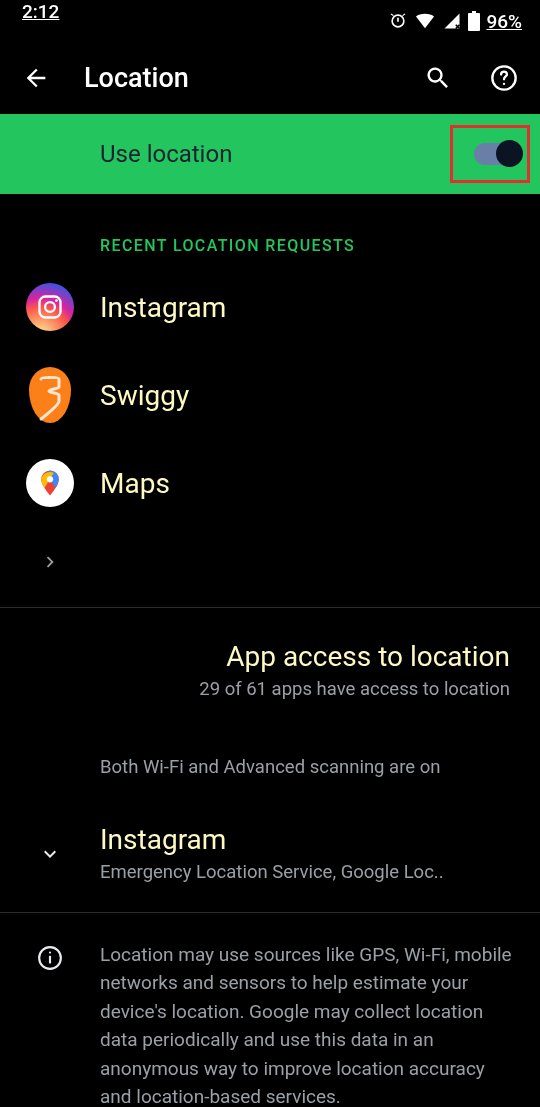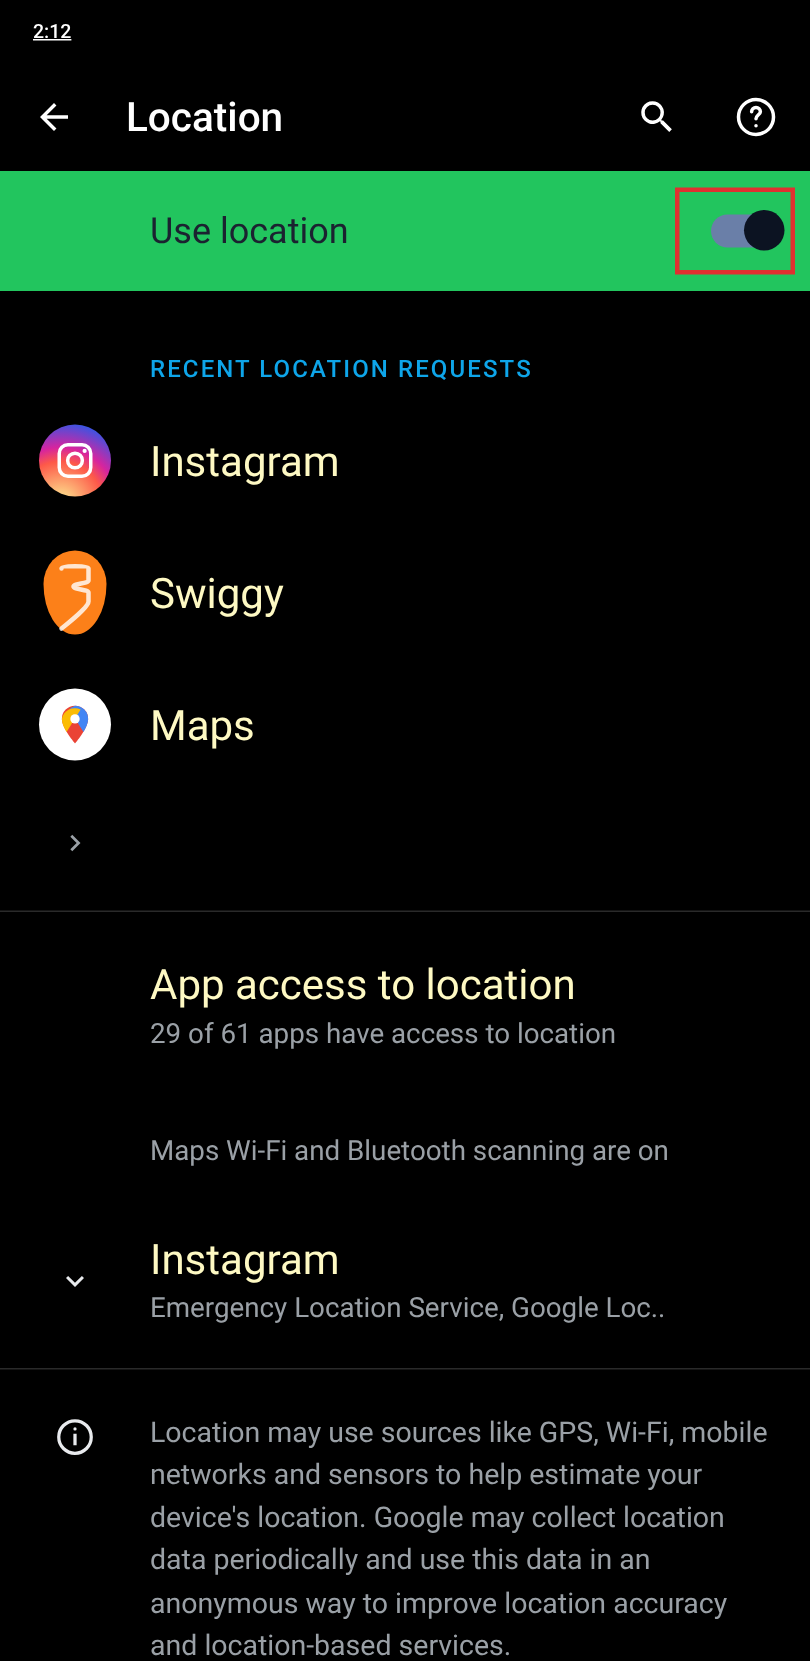--- a/index.html
+++ b/index.html
@@ -9,23 +9,22 @@
     background: #000;
     font-family: Roboto, 'Segoe UI', Arial, sans-serif;
     color: #fff;
     overflow: hidden;
     position: relative;
   }
   .status-bar {
     height: 42px;
     display: flex;
     justify-content: space-between;
-    align-items: center;
     padding: 0 18px 0 22px;
-    font-size: 13px;
+    font-size: 19px;
     font-weight: 500;
     text-decoration: underline;
   }
   .status-right { display: flex; align-items: center; gap: 6px; }
   .status-right svg { display: block; }
 
   .app-bar {
     height: 72px;
     display: flex;
     align-items: center;
@@ -71,21 +70,21 @@
   .switch .thumb {
     width: 27px; height: 27px;
     background: #0c1322;
     border-radius: 50%;
     position: absolute;
     right: -3px;
     top: -3px;
   }
 
   .section-header {
-    color: #0ea5e9;
+    color: #22c55e;
     font-size: 16px;
     letter-spacing: 1.4px;
     font-weight: 500;
     padding: 42px 0 10px 100px;
   }
 
   .list-item {
     display: flex;
     align-items: center;
     padding: 18px 20px 18px 0;
@@ -128,20 +127,37 @@
     font-size: 19px;
     line-height: 1.5;
     color: #9aa0a6;
   }
 </style>
 </head>
 <body>
 
 <div class="status-bar">
   <span>2:12</span>
+  <div class="status-right">
+    <svg width="20" height="20" viewBox="0 0 24 24" fill="#fff">
+        <path d="M12 4a8 8 0 108 8 8 8 0 00-8-8zm0 14a6 6 0 116-6 6 6 0 01-6 6zM11 8h2v5h-2zM4 3l3 2-1 1-3-2zM20 3l-3 2 1 1 3-2z"></path>
+      </svg>
+    <svg width="22" height="18" viewBox="0 0 24 20" fill="#fff">
+        <path d="M12 18l10-13C18 1 6 1 2 5z"></path>
+      </svg>
+    <svg width="20" height="18" viewBox="0 0 24 24" fill="#fff">
+        <path d="M2 22h20V2z"></path>
+        <path d="M17 17l5 5M22 17l-5 5" stroke="#000" stroke-width="2"></path>
+      </svg>
+    <svg width="12" height="20" viewBox="0 0 12 20" fill="#fff">
+        <rect x="0" y="2" width="12" height="18" rx="1"></rect>
+        <rect x="4" y="0" width="4" height="3"></rect>
+      </svg>
+    <span>96%</span>
+  </div>
 </div>
 
 <div class="app-bar">
   <div class="icon-btn">
     <svg width="28" height="28" viewBox="0 0 24 24" fill="#fff">
         <path d="M20 11H7.8l5.6-5.6L12 4l-8 8 8 8 1.4-1.4L7.8 13H20z"></path>
       </svg>
   </div>
   <div class="title">Location</div>
   <div class="icon-btn">
@@ -215,32 +231,32 @@
 <div class="list-item">
   <div class="leading">
     <svg width="22" height="22" viewBox="0 0 24 24" fill="#9aa0a6">
         <path d="M8.6 16.6L13.2 12 8.6 7.4 10 6l6 6-6 6z"></path>
       </svg>
   </div>
 </div>
 
 <div class="divider"></div>
 
+<div class="list-item" style="padding-top:24px;padding-bottom:24px;text-align:right;">
+  <div class="leading"></div>
+  <div class="body">
+    <div class="text-main">App access to location</div>
+    <div class="text-sub">29 of 61 apps have access to location</div>
+  </div>
+</div>
+
 <div class="list-item" style="padding-top:24px;padding-bottom:24px;">
   <div class="leading"></div>
   <div class="body">
-    <div class="text-main">App access to location</div>
-    <div class="text-sub">29 of 61 apps have access to location</div>
-  </div>
-</div>
-
-<div class="list-item" style="padding-top:24px;padding-bottom:24px;">
-  <div class="leading"></div>
-  <div class="body">
-    <div class="text-sub">Maps Wi-Fi and Bluetooth scanning are on</div>
+    <div class="text-sub">Both Wi-Fi and Advanced scanning are on</div>
   </div>
 </div>
 
 <div class="list-item" style="padding-top:18px;padding-bottom:18px;">
   <div class="leading">
     <svg width="24" height="24" viewBox="0 0 24 24" fill="#e8eaed">
         <path d="M7.4 8.6L12 13.2l4.6-4.6L18 10l-6 6-6-6z"></path>
       </svg>
   </div>
   <div class="body">

